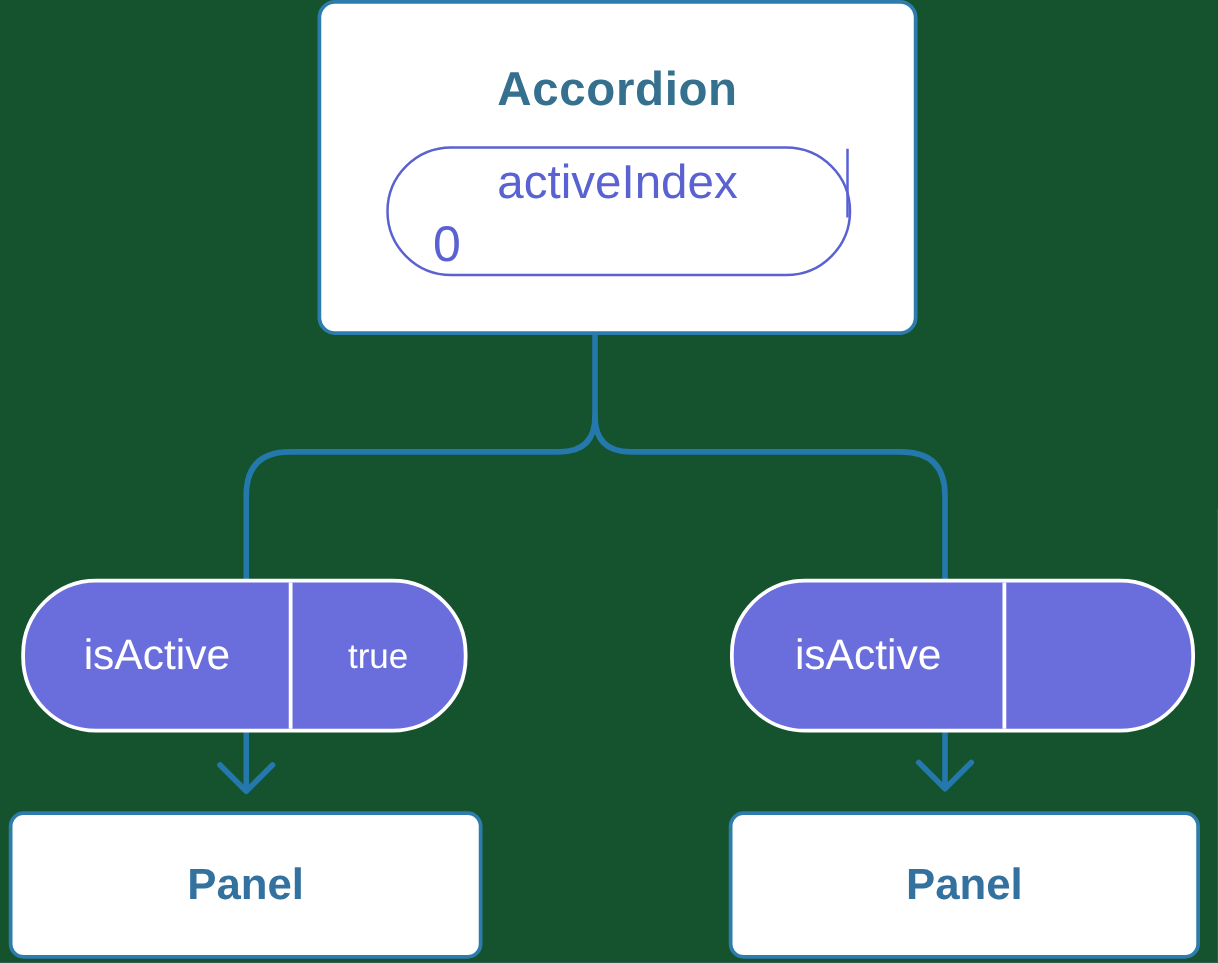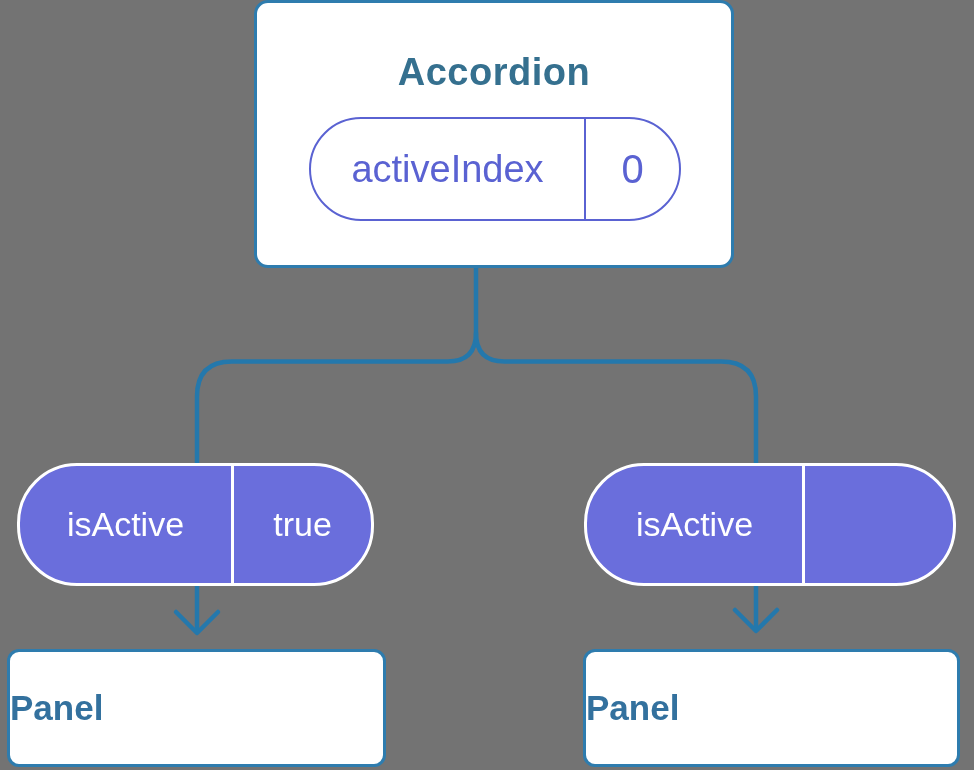--- a/index.html
+++ b/index.html
@@ -4,21 +4,21 @@
 <style>
   html, body {
     margin: 0;
     padding: 0;
     background: #4C6672;
   }
   .canvas {
     position: relative;
     width: 974px;
     height: 770px;
-    background: #737373;
+    background: #14532d;
     overflow: hidden;
     font-family: "Liberation Sans", "DejaVu Sans", sans-serif;
   }
   .connectors {
     position: absolute;
     inset: 0;
     z-index: 1;
   }
   .connectors path {
     fill: none;
@@ -57,20 +57,21 @@
     top: 114px;
     width: 372px;
     height: 104px;
     box-sizing: border-box;
     border: 2.5px solid #5A62D2;
     border-radius: 60px;
     display: flex;
     align-items: stretch;
     background: #FFFFFF;
     color: #5A62D2;
+    flex-direction: column;
   }
   .state-pill .seg-name {
     flex: 1;
     display: flex;
     align-items: center;
     justify-content: center;
     font-size: 38px;
     border-right: 2px solid #5A62D2;
   }
   .state-pill .seg-value {
@@ -103,34 +104,34 @@
     font-size: 34px;
     border-right: 3px solid #FFFFFF;
   }
   .prop-pill.left  .seg-name { width: 211px; }
   .prop-pill.right .seg-name { width: 215px; }
   .prop-pill .seg-value {
     flex: 1;
     display: flex;
     align-items: center;
     justify-content: center;
-    font-size: 34px;
+    font-size: 28px;
   }
   
   .panel-card {
     position: absolute;
     top: 649px;
     height: 118px;
     box-sizing: border-box;
     background: #FFFFFF;
     border: 3px solid #2E7CAE;
     border-radius: 12px;
     display: flex;
     align-items: center;
-    justify-content: flex-start;
+    justify-content: center;
     font-size: 35px;
     font-weight: 600;
     color: #33719E;
     z-index: 2;
   }
   .panel-card.left  { left: 7px;   width: 379px; }
   .panel-card.right { left: 583px; width: 377px; }
 </style>
 </head>
 <body>

